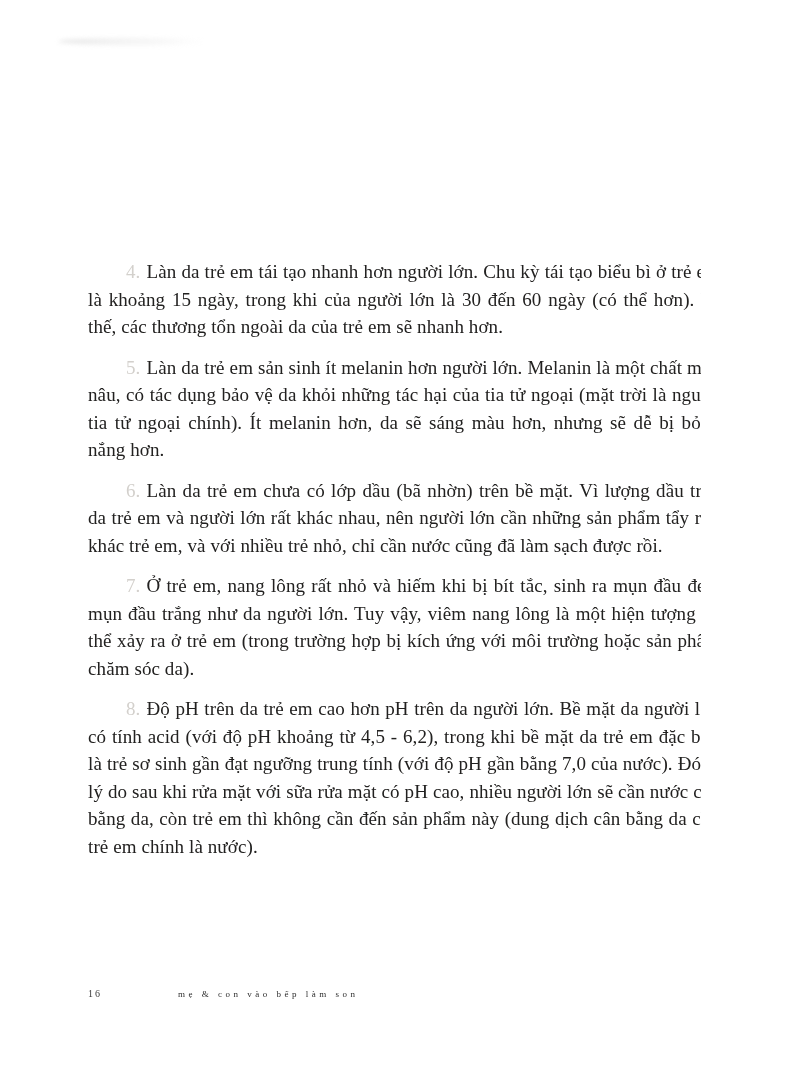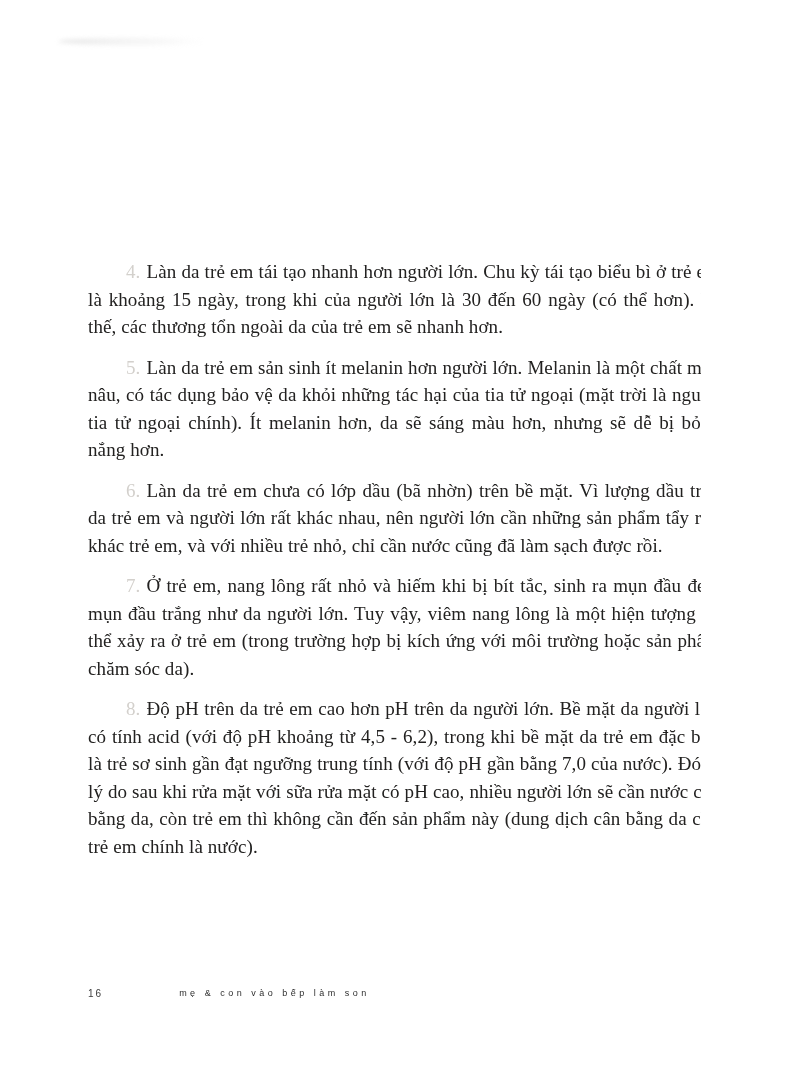--- a/index.html
+++ b/index.html
@@ -43,22 +43,22 @@
   }
   .para-number {
     color: #d3d0cc;
     margin-right: 6px;
   }
   .footer {
     position: absolute;
     left: 88px;
     top: 988px;
     display: flex;
-    align-items: flex-start;
-    font-family: Liberation Sans, sans-serif;
+    align-items: center;
+    font-family: Liberation Serif, serif;
     color: #3a3a3a;
   }
   .footer .page-number {
     font-size: 10px;
     letter-spacing: 2px;
     margin-right: 32px;
   }
   .footer .book-title {
     font-size: 9px;
     letter-spacing: 3.5px;

